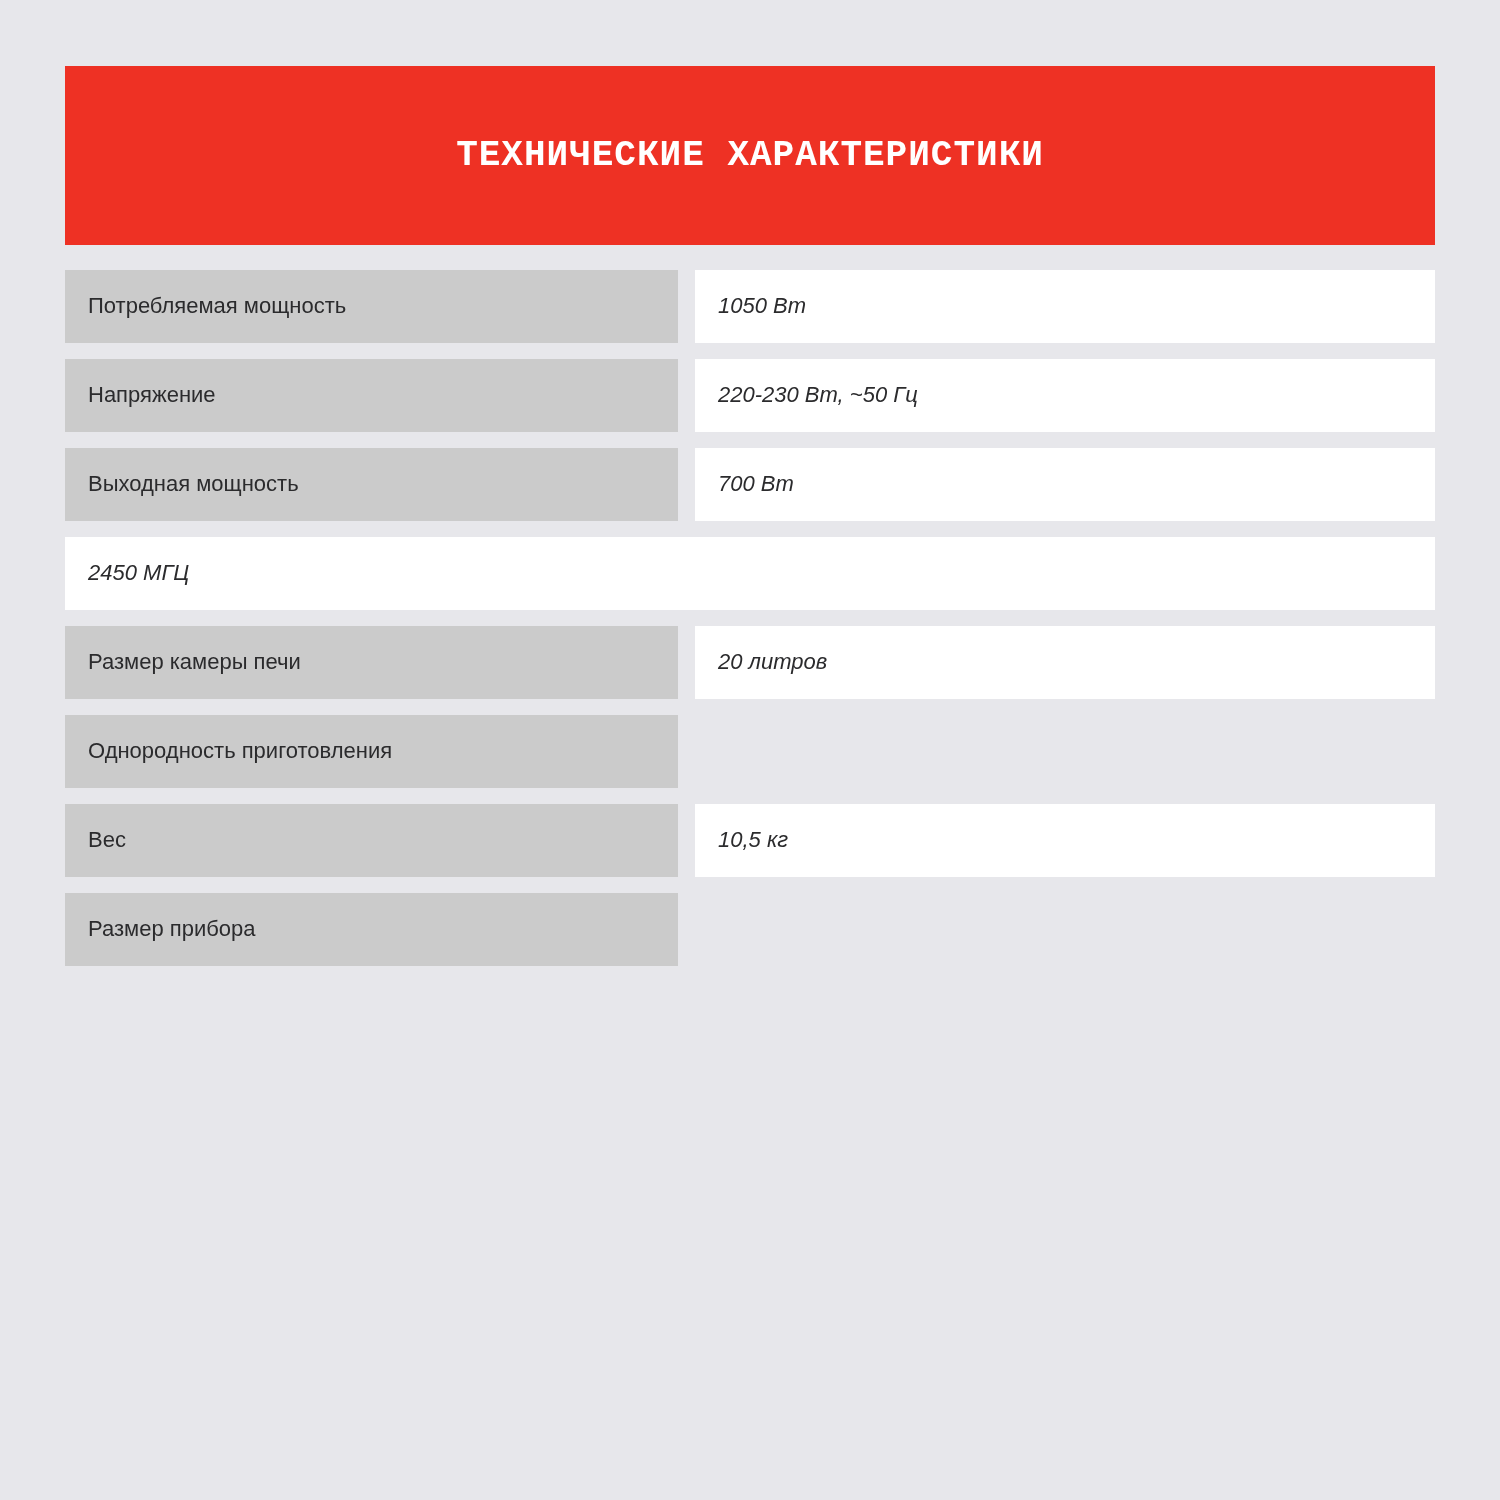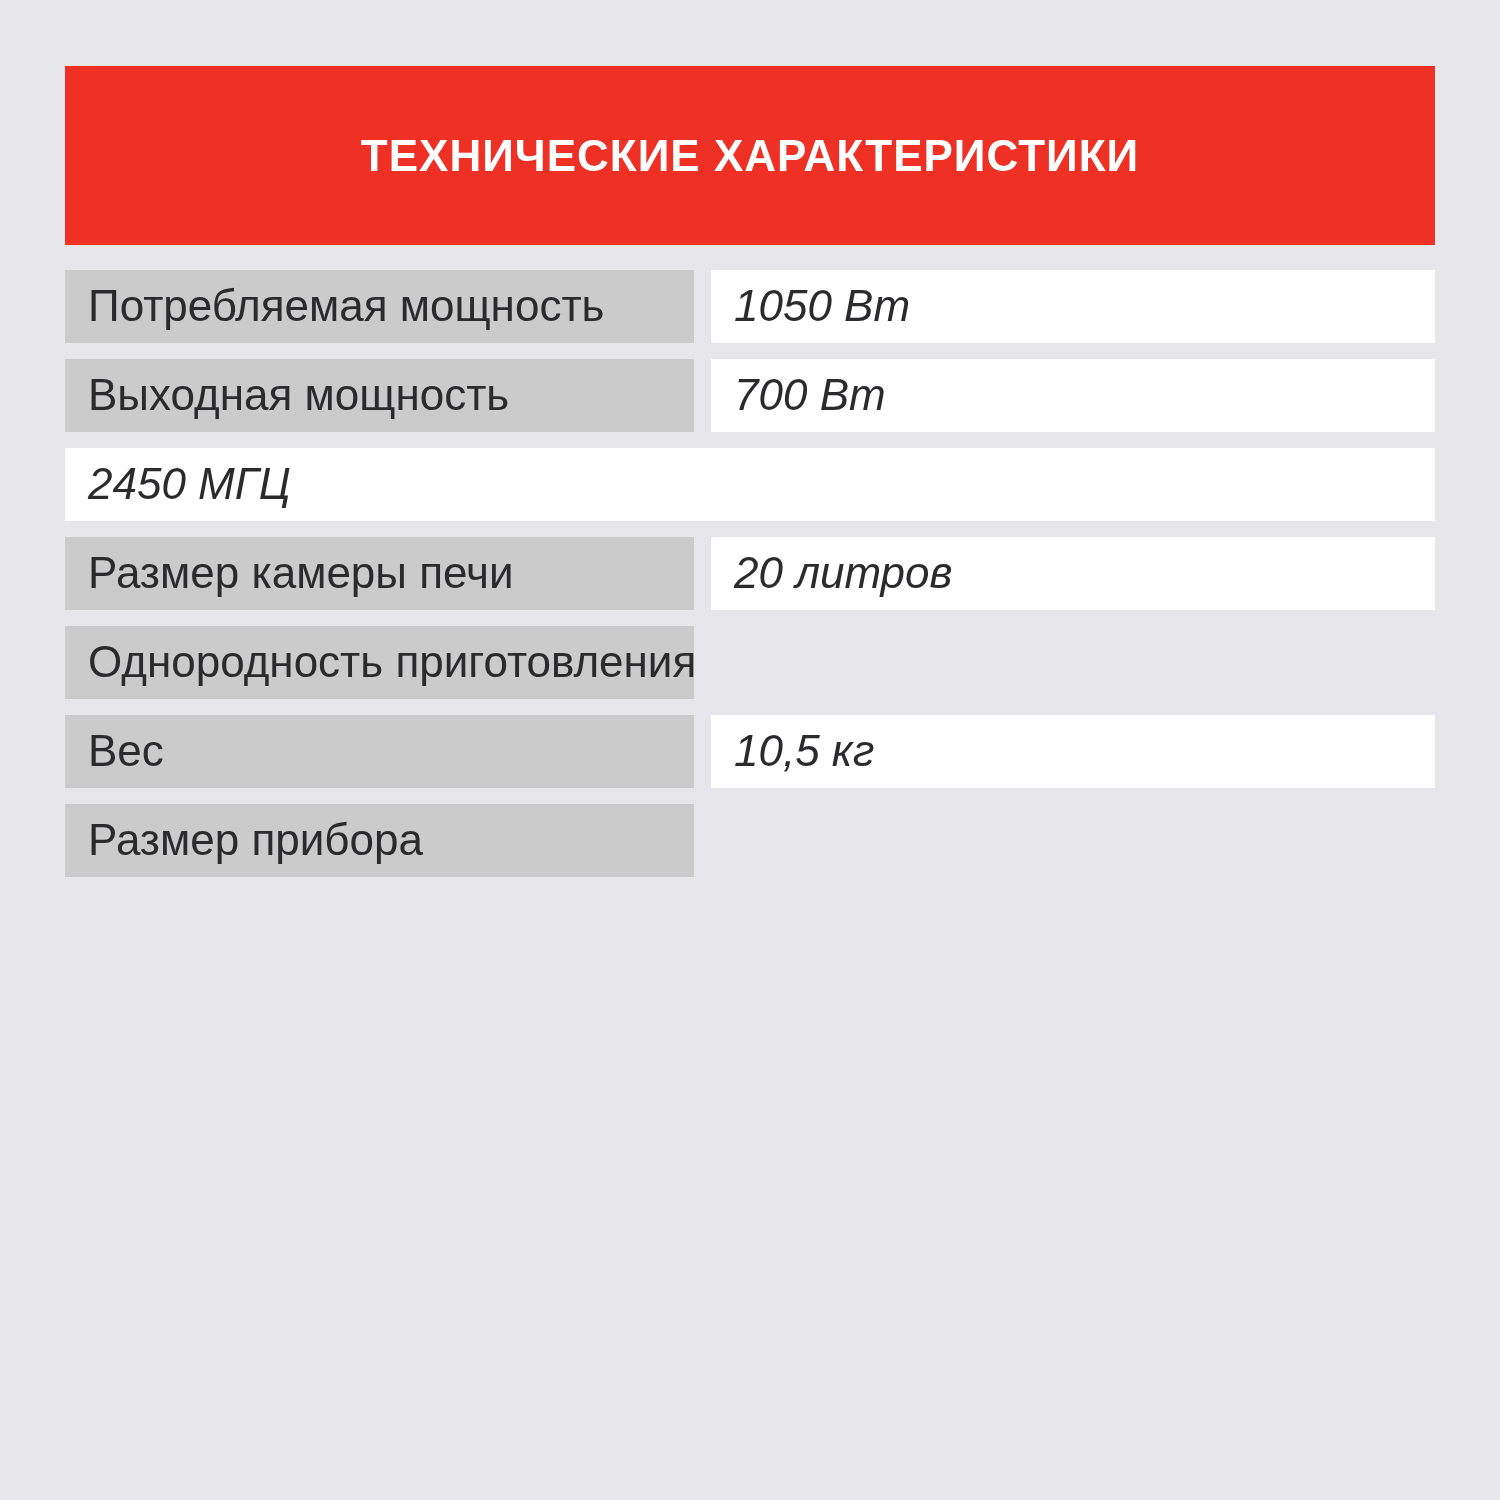--- a/index.html
+++ b/index.html
@@ -24,46 +24,47 @@
     top: 66px;
     width: 1370px;
     height: 179px;
     background: var(--accent, #ee3124);
     display: flex;
     align-items: center;
     justify-content: center;
   }
   .banner-title {
     color: var(--banner-text, #ffffff);
-    font-size: 44px;
+    font-size: 36px;
     font-weight: 600;
     letter-spacing: 1px;
     white-space: nowrap;
+    font-family: Liberation Mono, monospace;
   }
   .spec-table {
     position: absolute;
     left: 65px;
     top: 270px;
     width: 1370px;
     display: flex;
     flex-direction: column;
     gap: 16px;
   }
   .row {
     display: flex;
     gap: 17px;
     height: 73px;
   }
   .cell {
     display: flex;
     align-items: center;
-    font-size: 44px;
+    font-size: 22px;
     color: var(--cell-text, #2b2b2d);
     padding-left: 23px;
-    padding-right: 28px;
+    padding-right: 12px;
     line-height: 1.1;
     white-space: nowrap;
     overflow: hidden;
   }
   .cell.label {
     width: 578px;          
     flex: 0 0 auto;
     background: var(--label-bg, #cbcbcb);
   }
   .cell.value {
@@ -81,20 +82,24 @@
     <div class="banner-title">ТЕХНИЧЕСКИЕ ХАРАКТЕРИСТИКИ</div>
   </div>
 
   <div class="spec-table">
 
     <div class="row">
       <div class="cell label">Потребляемая мощность</div>
       <div class="cell value">1050 Вт</div>
     </div>
 
+    <div class="row">
+      <div class="cell label">Напряжение</div>
+      <div class="cell value">220-230 Вт, ~50 Гц</div>
+    </div>
 
     <div class="row">
       <div class="cell label">Выходная мощность</div>
       <div class="cell value">700 Вт</div>
     </div>
 
     <div class="row">
       <div class="cell value">2450 МГЦ</div>
     </div>
 

